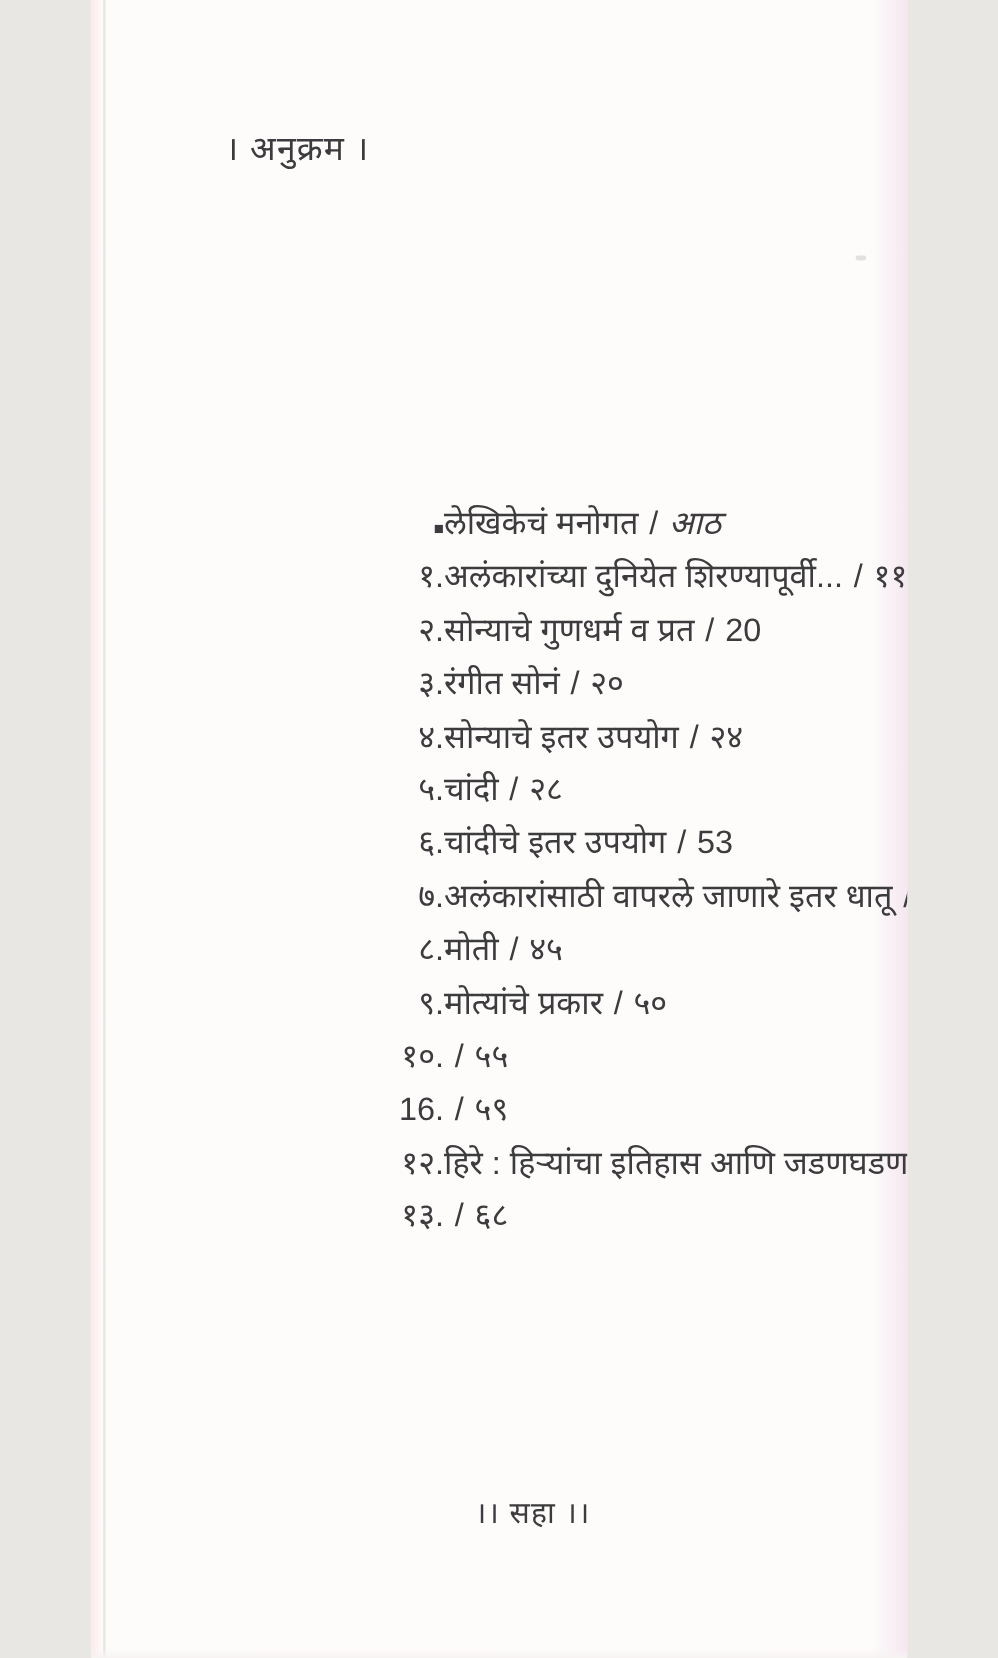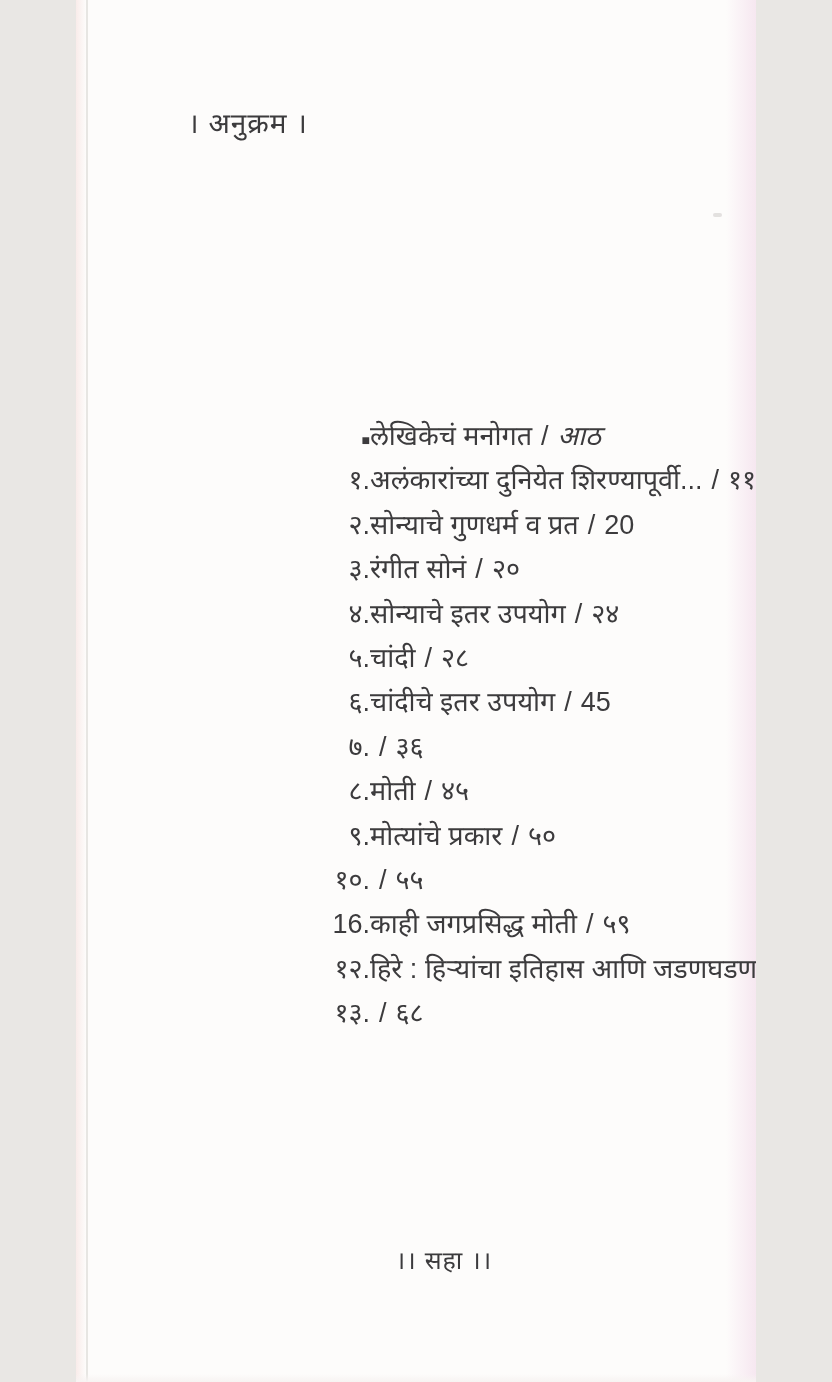--- a/index.html
+++ b/index.html
@@ -110,25 +110,26 @@
     <span class="toc-num">५.</span>
     <span class="toc-title">चांदी</span>
     <span class="toc-sep">/</span>
     <span class="toc-page">२८</span>
   </div>
 
   <div class="toc-row">
     <span class="toc-num">६.</span>
     <span class="toc-title">चांदीचे इतर उपयोग</span>
     <span class="toc-sep">/</span>
-    <span class="toc-page">45</span>
+    <span class="toc-page">53</span>
   </div>
 
   <div class="toc-row">
     <span class="toc-num">७.</span>
+    <span class="toc-title">अलंकारांसाठी वापरले जाणारे इतर धातू</span>
     <span class="toc-sep">/</span>
     <span class="toc-page">३६</span>
   </div>
 
   <div class="toc-row">
     <span class="toc-num">८.</span>
     <span class="toc-title">मोती</span>
     <span class="toc-sep">/</span>
     <span class="toc-page">४५</span>
   </div>
@@ -141,21 +142,20 @@
   </div>
 
   <div class="toc-row">
     <span class="toc-num">१०.</span>
     <span class="toc-sep">/</span>
     <span class="toc-page">५५</span>
   </div>
 
   <div class="toc-row">
     <span class="toc-num">16.</span>
-    <span class="toc-title">काही जगप्रसिद्ध मोती</span>
     <span class="toc-sep">/</span>
     <span class="toc-page">५९</span>
   </div>
 
   <div class="toc-row">
     <span class="toc-num">१२.</span>
     <span class="toc-title">हिरे : हिऱ्यांचा इतिहास आणि जडणघडण</span>
     <span class="toc-sep">/</span>
     <span class="toc-page">६४</span>
   </div>

